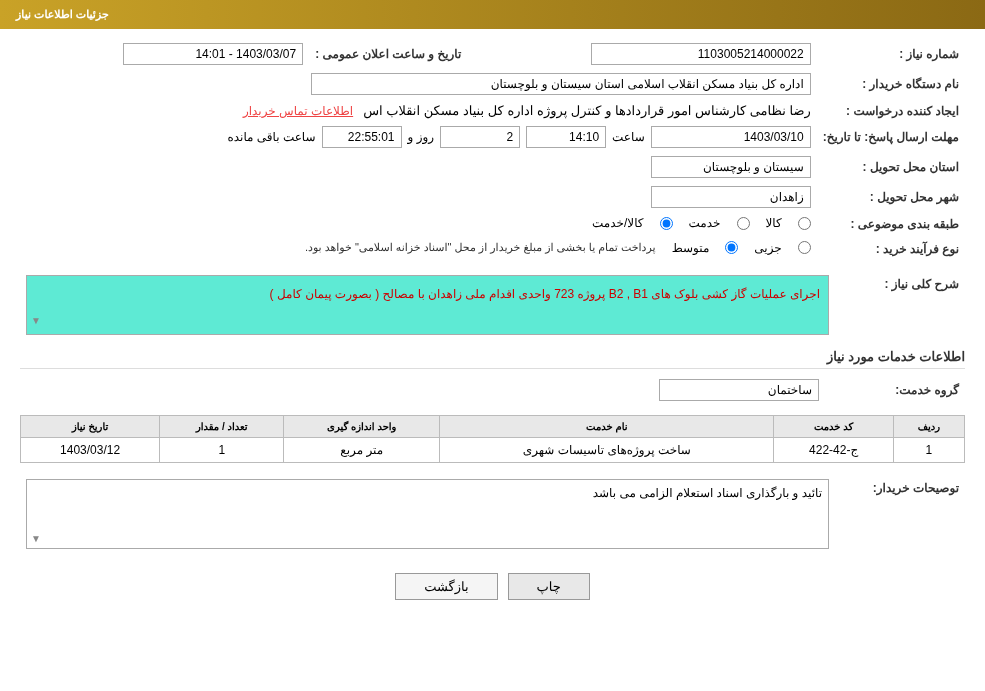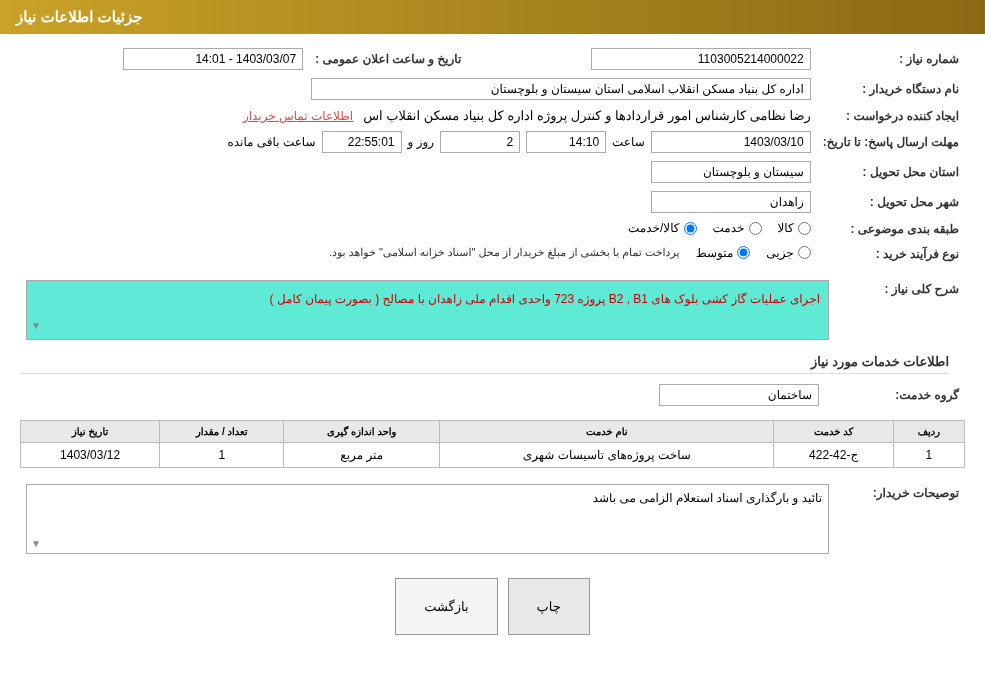--- a/index.html
+++ b/index.html
@@ -13,21 +13,21 @@
       max-width: 985px;
       margin: 0 auto;
       background: #fff;
       min-height: 691px;
     }
     .header-bar {
       background: linear-gradient(to left, #8B6914, #c9a227);
       color: #fff;
       text-align: left;
       padding: 8px 16px;
-      font-size: 15px;
+      font-size: 11px;
       font-weight: bold;
       letter-spacing: 1px;
     }
     .content-area {
       padding: 10px 20px 20px 20px;
     }
     .info-table {
       width: 100%;
       border-collapse: collapse;
       margin-bottom: 10px;
@@ -67,21 +67,21 @@
     }
     .blue-link {
       color: #ef4444;
       text-decoration: underline;
       cursor: pointer;
     }
     .section-title {
       font-weight: bold;
       font-size: 13px;
       color: #333;
-      margin: 10px 16px 6px 0;
+      margin: 10px 0 6px 0;
       border-bottom: 1px solid #ddd;
       padding-bottom: 4px;
     }
     .description-box {
       border: 1px solid #aaa;
       background: #5eead4;
       padding: 8px;
       min-height: 60px;
       width: 100%;
       font-size: 12px;
@@ -101,21 +101,21 @@
       color: #888;
     }
     .radio-group {
       display: inline-flex;
       gap: 16px;
       align-items: center;
     }
     .radio-item {
       display: flex;
       align-items: center;
-      gap: 4px;
+      gap: 16px;
     }
     .radio-item input[type="radio"] {
       margin: 0;
     }
     .row-flex {
       display: flex;
       align-items: center;
       gap: 6px;
     }
     .data-table {
@@ -138,21 +138,21 @@
       font-size: 12px;
     }
     .button-area {
       text-align: center;
       margin-top: 20px;
       display: flex;
       justify-content: center;
       gap: 10px;
     }
     .btn {
-      padding: 20px 28px;
+      padding: 5px 28px;
       font-size: 13px;
       font-family: Tahoma, Arial, sans-serif;
       cursor: pointer;
       border: 1px solid #999;
       background: #f0f0f0;
     }
     .btn-print {
       background: #e8e8e8;
     }
     .btn-back {

